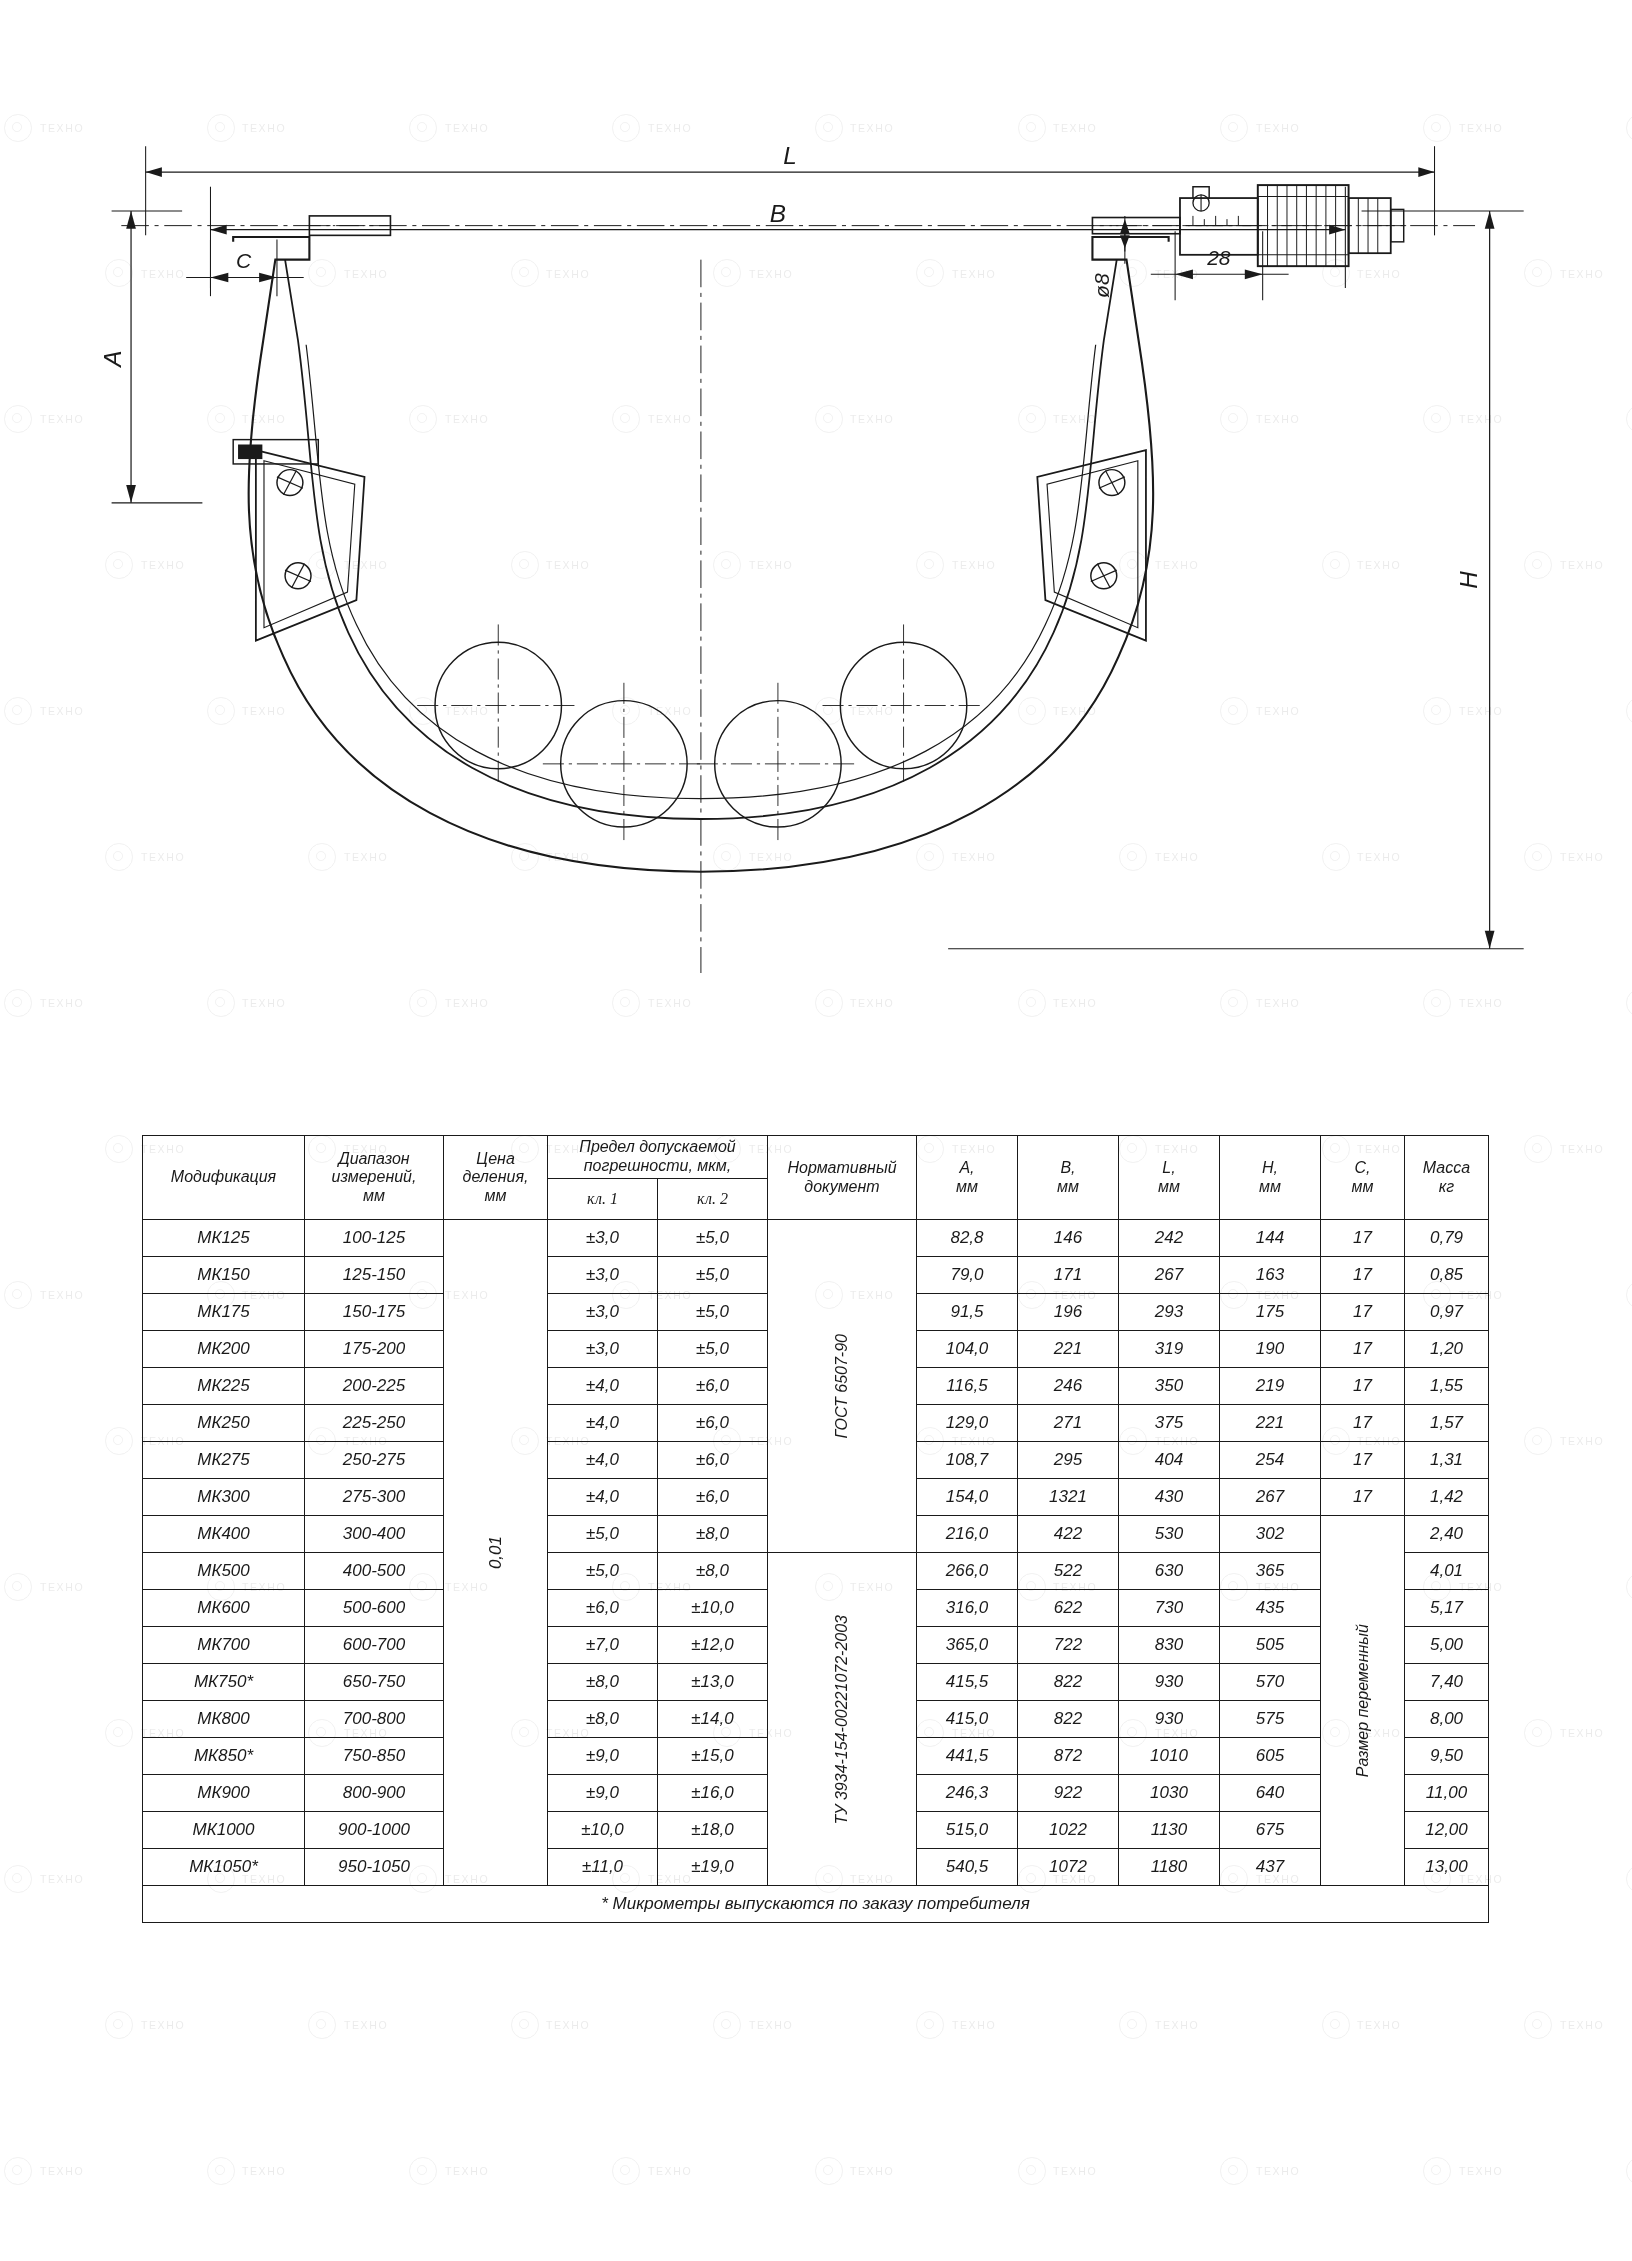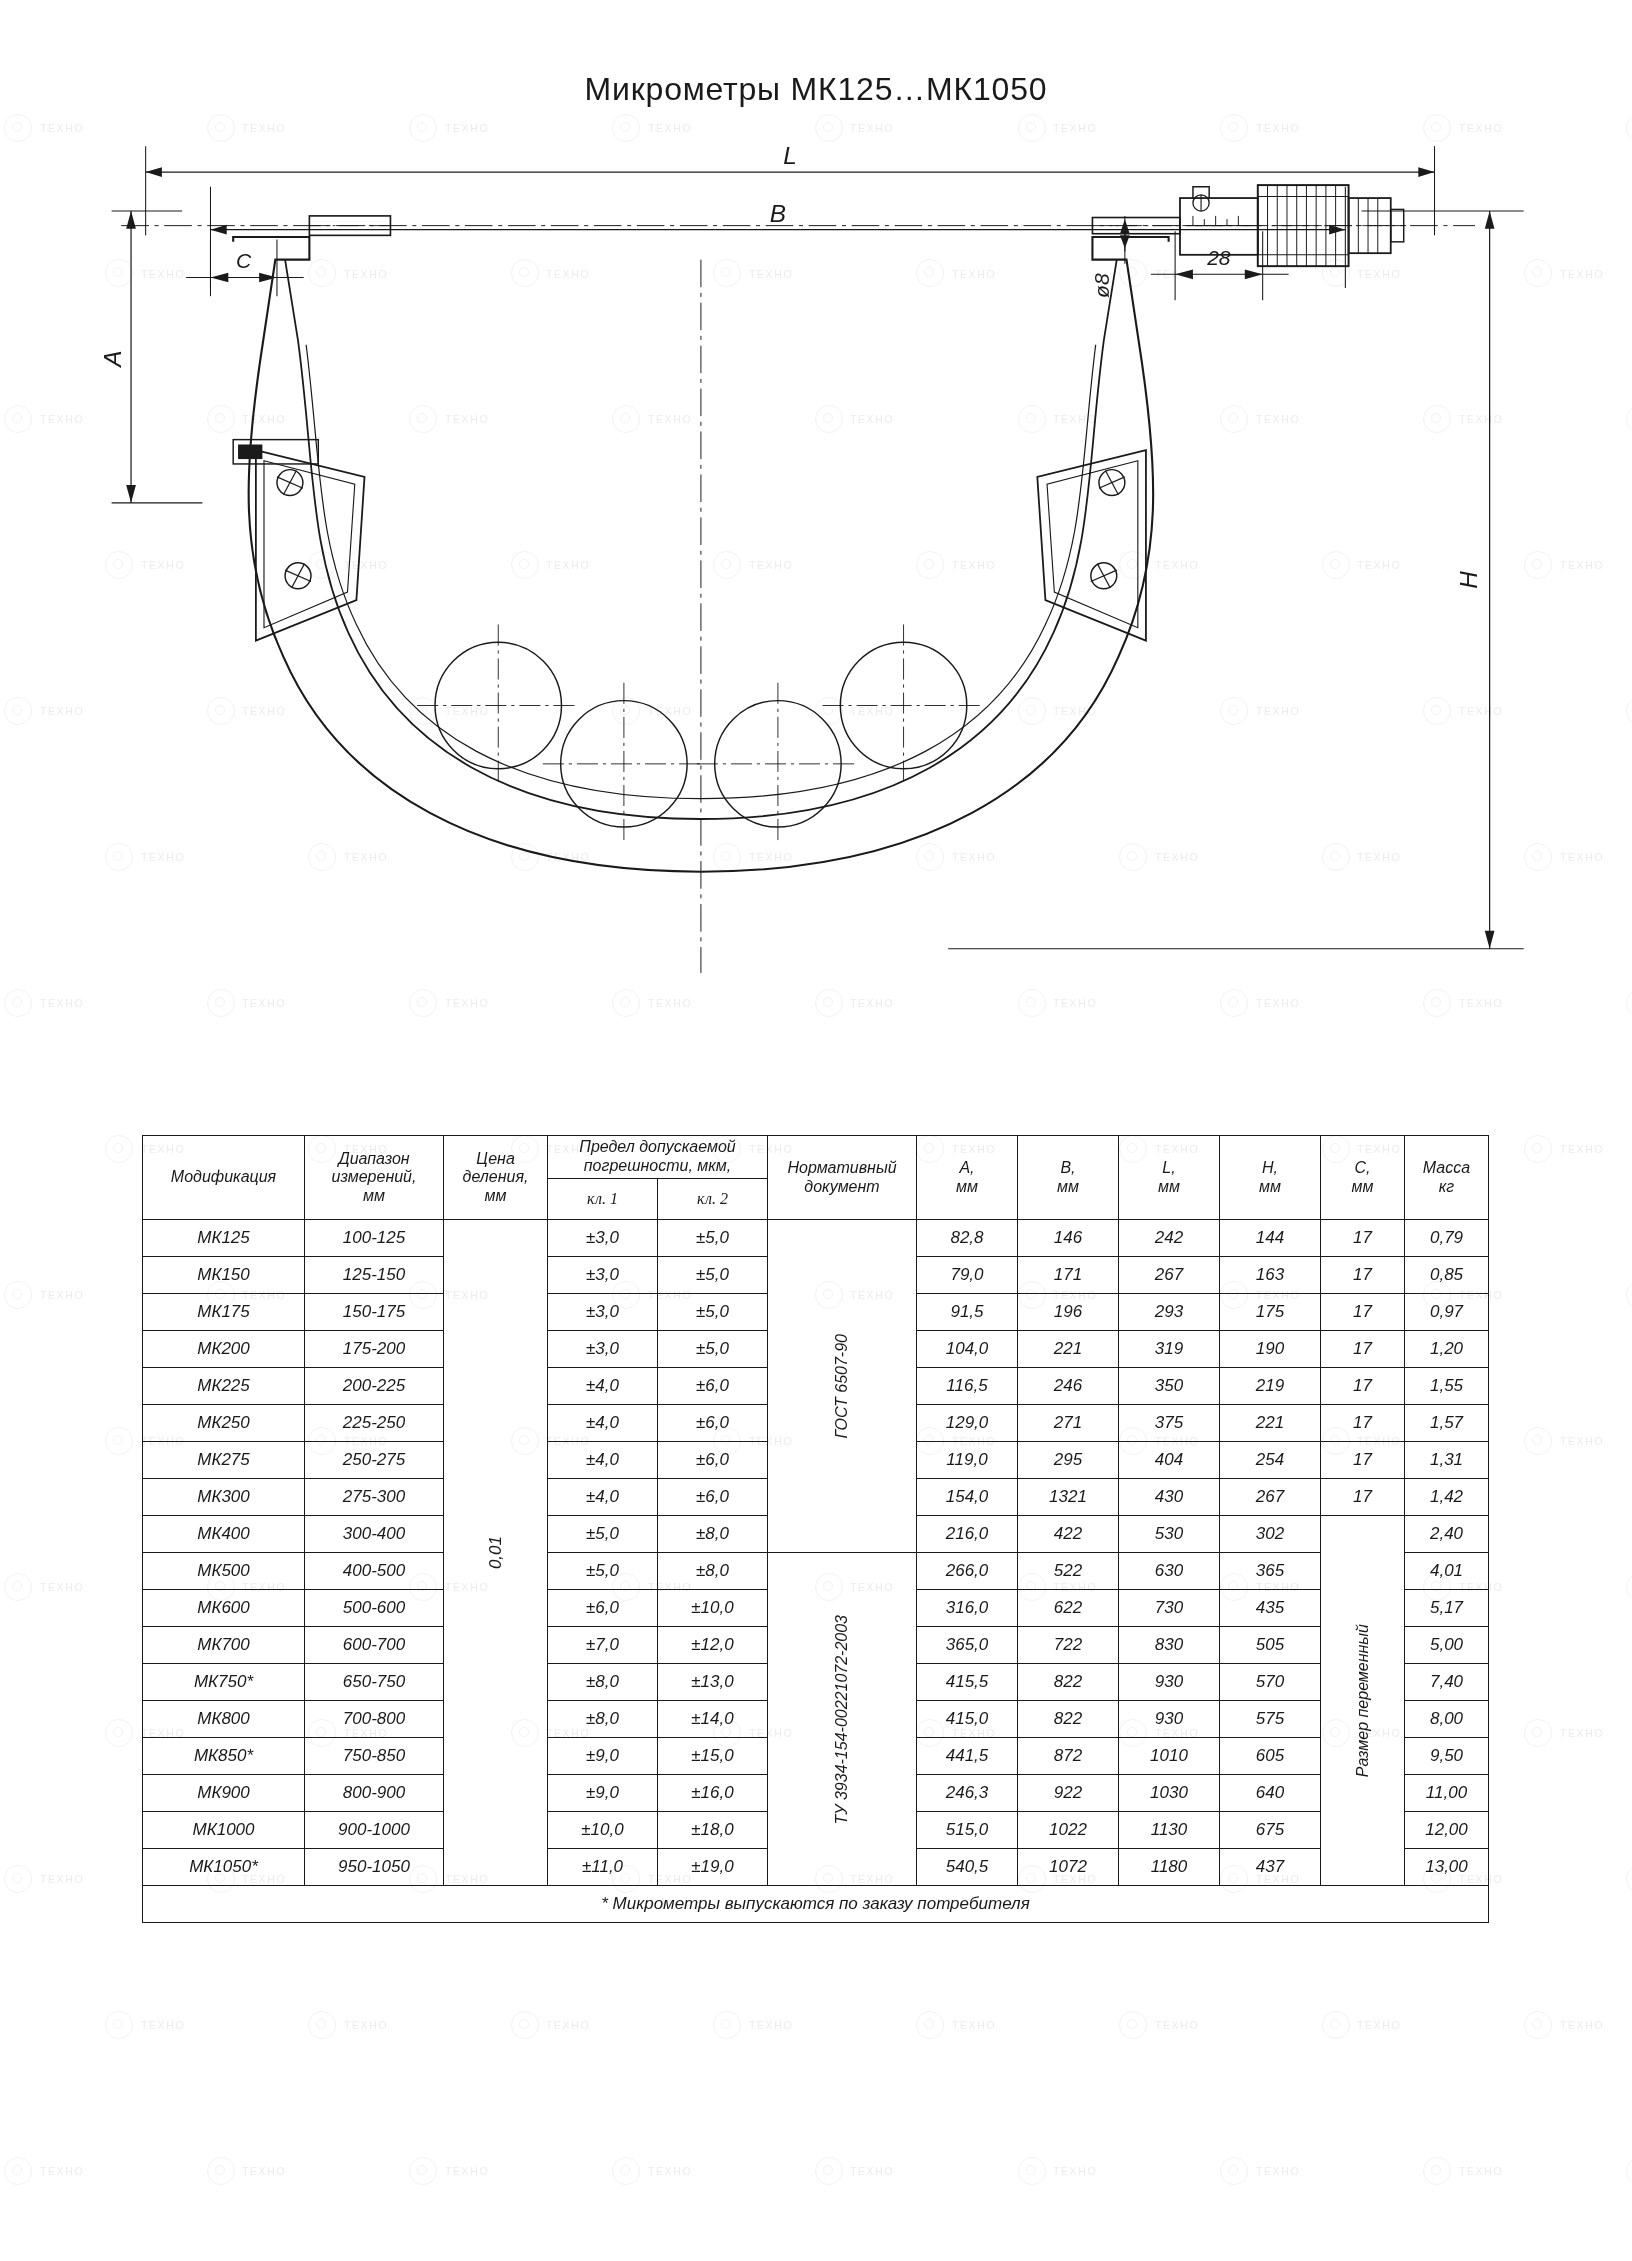--- a/index.html
+++ b/index.html
@@ -138,21 +138,20 @@
   .hdr-sub {
     font-size: 16px;
     font-family: Liberation Serif, serif;
   }
 </style>
 </head>
 <body>
 
 <div id="page">
 
-  <h1 id="title">Микрометры МК125…МК1050</h1>
 
   <div id="drawing">
     <svg width="1451" height="981" viewBox="0 0 1790 1210" xmlns="http://www.w3.org/2000/svg">
       <g fill="none" stroke="#1a1a1a" stroke-width="2">
 
         <line x1="60" y1="10" x2="60" y2="120" stroke-width="1.3"></line>
         <line x1="1650" y1="10" x2="1650" y2="120" stroke-width="1.3"></line>
         <line x1="60" y1="42" x2="1650" y2="42" stroke-width="1.5"></line>
         <polygon points="60,42 80,36 80,48" fill="#1a1a1a" stroke="none"></polygon>
         <polygon points="1650,42 1630,36 1630,48" fill="#1a1a1a" stroke="none"></polygon>
@@ -465,21 +464,21 @@
           <td>221</td>
           <td>17</td>
           <td>1,57</td>
         </tr>
 
         <tr>
           <td>МК275</td>
           <td>250-275</td>
           <td>±4,0</td>
           <td>±6,0</td>
-          <td>119,0</td>
+          <td>108,7</td>
           <td>295</td>
           <td>404</td>
           <td>254</td>
           <td>17</td>
           <td>1,31</td>
         </tr>
 
         <tr>
           <td>МК300</td>
           <td>275-300</td>

